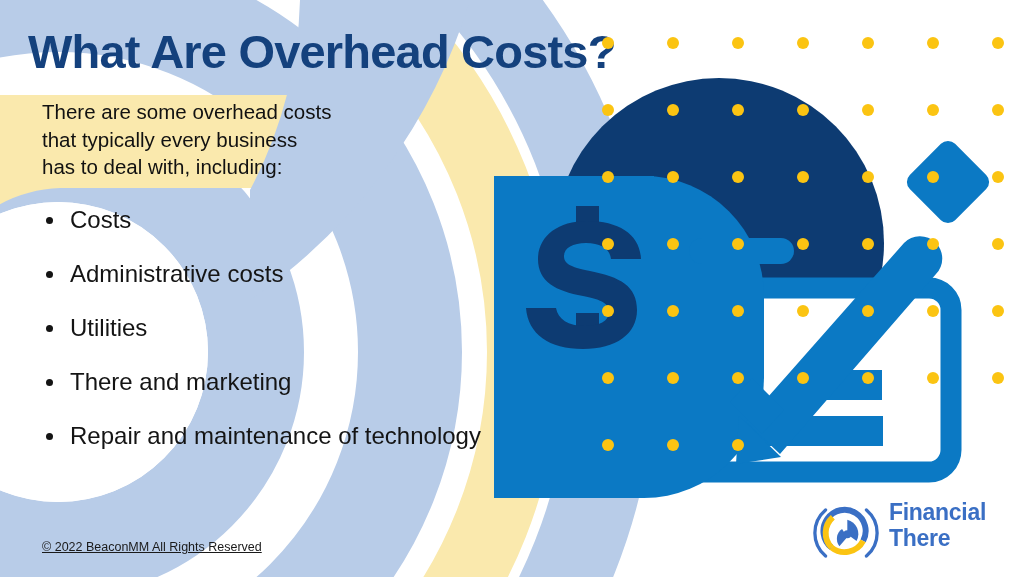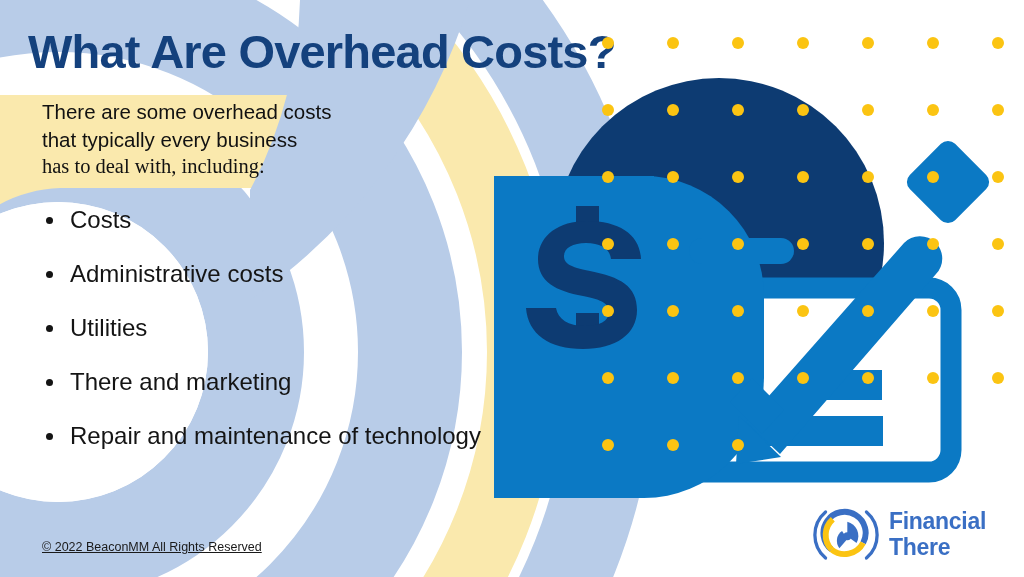--- a/index.html
+++ b/index.html
@@ -61,21 +61,21 @@
   .intro {
     position:absolute;
     left:42px; top:98px;
     width:393px;
     font-size:20.5px;
     line-height:1.35;
     color:#111111;
     text-align:justify;
     text-justify:inter-word;
   }
-  .intro .lastline { text-align:left;font-family:Liberation Serif, serif; }
+  .intro .lastline { text-align:left; }
 
   .bullets {
     position:absolute;
     left:44px; top:208px;
     width:660px;
     list-style:none;
   }
   .bullets li {
     position:relative;
     padding-left:26px;
@@ -101,21 +101,20 @@
     text-decoration:underline;
   }
 
   
   .logo {
     position:absolute;
     left:812px; top:500px;
     width:200px; height:70px;
     z-index:35;
     display:flex;
-    align-items:center;
     gap:9px;
   }
   .logo-mark { width:68px; height:66px; flex:0 0 auto; }
   .logo-text {
     font-size:23px;
     font-weight:bold;
     line-height:1.12;
     color:#3a6fc4;
     letter-spacing:-0.3px;
   }

